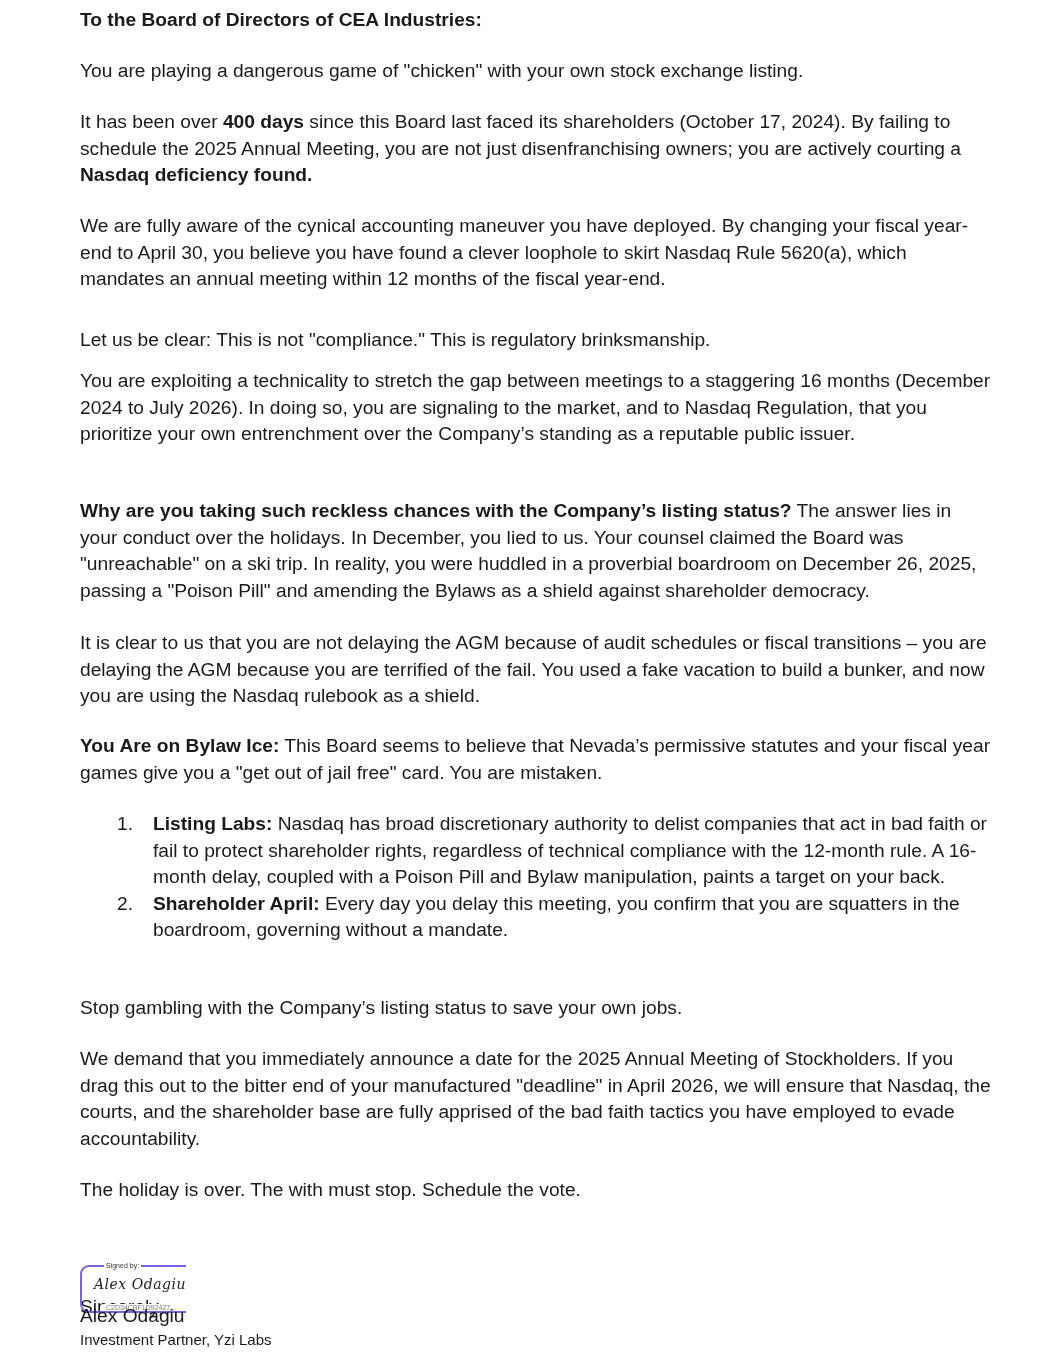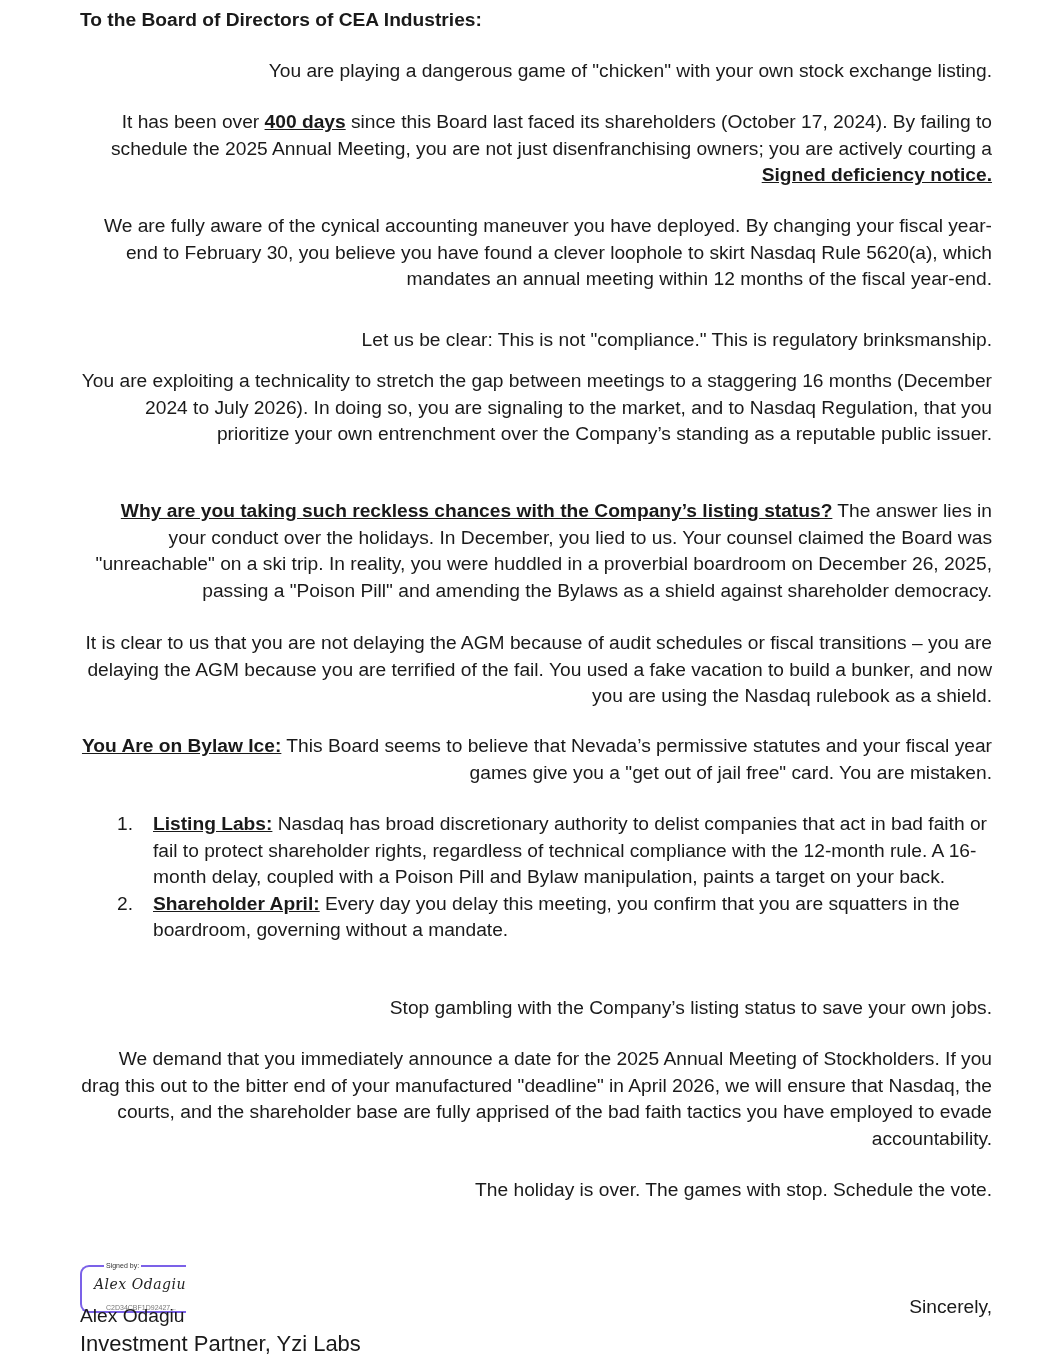--- a/index.html
+++ b/index.html
@@ -1,65 +1,65 @@
 <!DOCTYPE html>
 <html><head>
 <meta charset="utf-8">
 <style>
   html, body { margin:0; padding:0; background:#ffffff; }
   body { width:1058px; height:1364px; overflow:hidden; position:relative;
          font-family:"Liberation Sans", sans-serif; color:#1a1a1a; }
   .page { position:absolute; left:80px; top:0; width:920px; font-size:19.2px; line-height:26.5px; }
-  p { margin:0;text-align:right; }
+  p { margin:0; }
   .salutation { position:absolute; top:7px; font-weight:bold; }
   .para { position:absolute; left:0; width:912px; }
-  .bu { font-weight:bold; text-decoration:underline; }
+  .bu { font-weight:bold; }
   ol.risks { position:absolute; left:0; margin:0; padding:0; list-style:none; width:912px; }
   ol.risks li { position:relative; padding-left:73px; }
   ol.risks li .num { position:absolute; left:37px; top:0; }
   .sig-box { position:absolute; left:80px; top:1265px; width:104px; height:44px;
              border:2px solid #7b61e8; border-right:none; border-radius:9px 0 0 9px; }
   .sig-label { position:absolute; left:104px; top:1262px; font-size:7px; background:#fff; padding:0 2px; color:#333; }
   .sig-script { position:absolute; left:94px; top:1276px; font-family:"DejaVu Serif", serif; font-style:italic; font-size:14px; color:#222; letter-spacing:0.5px; }
   .sig-hash { position:absolute; left:104px; top:1304px; font-size:7px; color:#777; background:#fff; padding:0 2px; }
   .signer-name { position:absolute; left:80px; top:1305px; font-size:19.2px; }
-  .signer-title { position:absolute; left:80px; top:1331px; font-size:22px; }
+  .signer-title { position:absolute; left:80px; top:1331px; font-size:15px; }
 </style>
 </head>
 <body>
 
 <div class="page">
   <p class="salutation">To the Board of Directors of CEA Industries:</p>
 
   <p class="para" style="top:58px">You are playing a dangerous game of "chicken" with your own stock exchange listing.</p>
 
-  <p class="para" style="top:109px"><span>It has been over </span><span class="bu">400 days</span><span> since this Board last faced its shareholders (October 17, 2024). By failing to schedule the 2025 Annual Meeting, you are not just disenfranchising owners; you are actively courting a </span><span class="bu">Signed deficiency notice.</span></p>
+  <p class="para" style="top:109px"><span>It has been over </span><span class="bu">400 days</span><span> since this Board last faced its shareholders (October 17, 2024). By failing to schedule the 2025 Annual Meeting, you are not just disenfranchising owners; you are actively courting a </span><span class="bu">Nasdaq deficiency found.</span></p>
 
-  <p class="para" style="top:213px">We are fully aware of the cynical accounting maneuver you have deployed. By changing your fiscal year-end to February 30, you believe you have found a clever loophole to skirt Nasdaq Rule 5620(a), which mandates an annual meeting within 12 months of the fiscal year-end.</p>
+  <p class="para" style="top:213px">We are fully aware of the cynical accounting maneuver you have deployed. By changing your fiscal year-end to April 30, you believe you have found a clever loophole to skirt Nasdaq Rule 5620(a), which mandates an annual meeting within 12 months of the fiscal year-end.</p>
 
   <p class="para" style="top:327px">Let us be clear: This is not "compliance." This is regulatory brinksmanship.</p>
 
   <p class="para" style="top:368px">You are exploiting a technicality to stretch the gap between meetings to a staggering 16 months (December 2024 to July 2026). In doing so, you are signaling to the market, and to Nasdaq Regulation, that you prioritize your own entrenchment over the Company’s standing as a reputable public issuer.</p>
 
   <p class="para" style="top:498px"><span class="bu">Why are you taking such reckless chances with the Company’s listing status?</span><span> The answer lies in your conduct over the holidays. In December, you lied to us. Your counsel claimed the Board was "unreachable" on a ski trip. In reality, you were huddled in a proverbial boardroom on December 26, 2025, passing a "Poison Pill" and amending the Bylaws as a shield against shareholder democracy.</span></p>
 
   <p class="para" style="top:630px">It is clear to us that you are not delaying the AGM because of audit schedules or fiscal transitions – you are delaying the AGM because you are terrified of the fail. You used a fake vacation to build a bunker, and now you are using the Nasdaq rulebook as a shield.</p>
 
   <p class="para" style="top:733px"><span class="bu">You Are on Bylaw Ice:</span><span> This Board seems to believe that Nevada’s permissive statutes and your fiscal year games give you a "get out of jail free" card. You are mistaken.</span></p>
 
   <ol class="risks" style="top:811px">
     <li><span class="num">1.</span><span class="bu">Listing Labs:</span><span> Nasdaq has broad discretionary authority to delist companies that act in bad faith or fail to protect shareholder rights, regardless of technical compliance with the 12-month rule. A 16-month delay, coupled with a Poison Pill and Bylaw manipulation, paints a target on your back.</span></li>
     <li><span class="num">2.</span><span class="bu">Shareholder April:</span><span> Every day you delay this meeting, you confirm that you are squatters in the boardroom, governing without a mandate.</span></li>
   </ol>
 
   <p class="para" style="top:995px">Stop gambling with the Company’s listing status to save your own jobs.</p>
 
   <p class="para" style="top:1046px">We demand that you immediately announce a date for the 2025 Annual Meeting of Stockholders. If you drag this out to the bitter end of your manufactured "deadline" in April 2026, we will ensure that Nasdaq, the courts, and the shareholder base are fully apprised of the bad faith tactics you have employed to evade accountability.</p>
 
-  <p class="para" style="top:1177px">The holiday is over. The games with stop. Schedule the vote.</p>
+  <p class="para" style="top:1177px">The holiday is over. The with must stop. Schedule the vote.</p>
 
   <p class="para" style="top:1294px">Sincerely,</p>
 </div>
 
 <div class="sig-box"></div>
 <div class="sig-label">Signed by:</div>
 <div class="sig-script">Alex Odagiu</div>
 <div class="sig-hash">C2D34CBF1D92427...</div>
 <div class="signer-name">Alex Odagiu</div>
 <div class="signer-title">Investment Partner, Yzi Labs</div>

